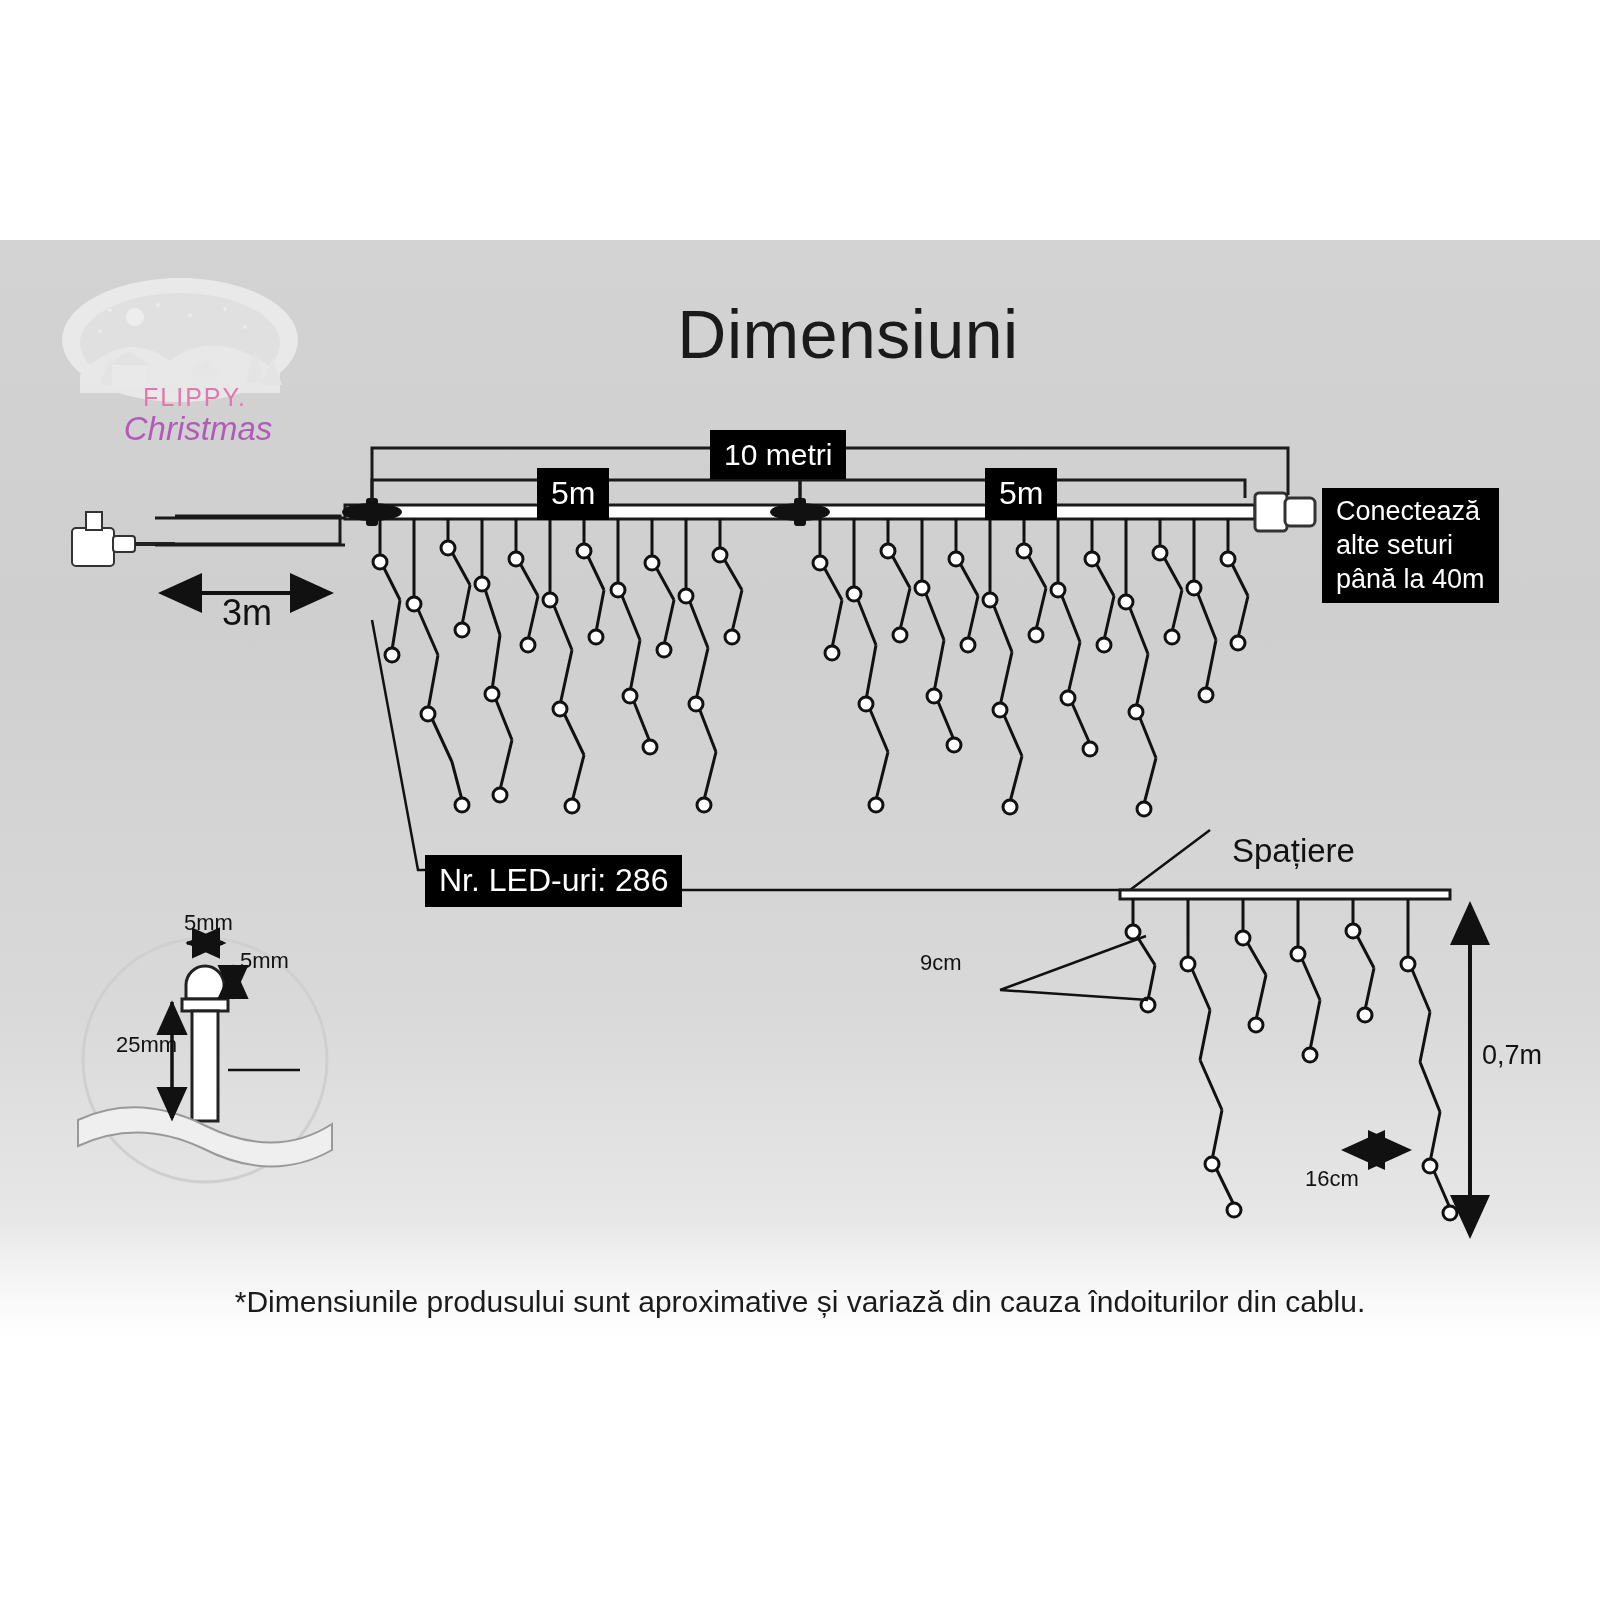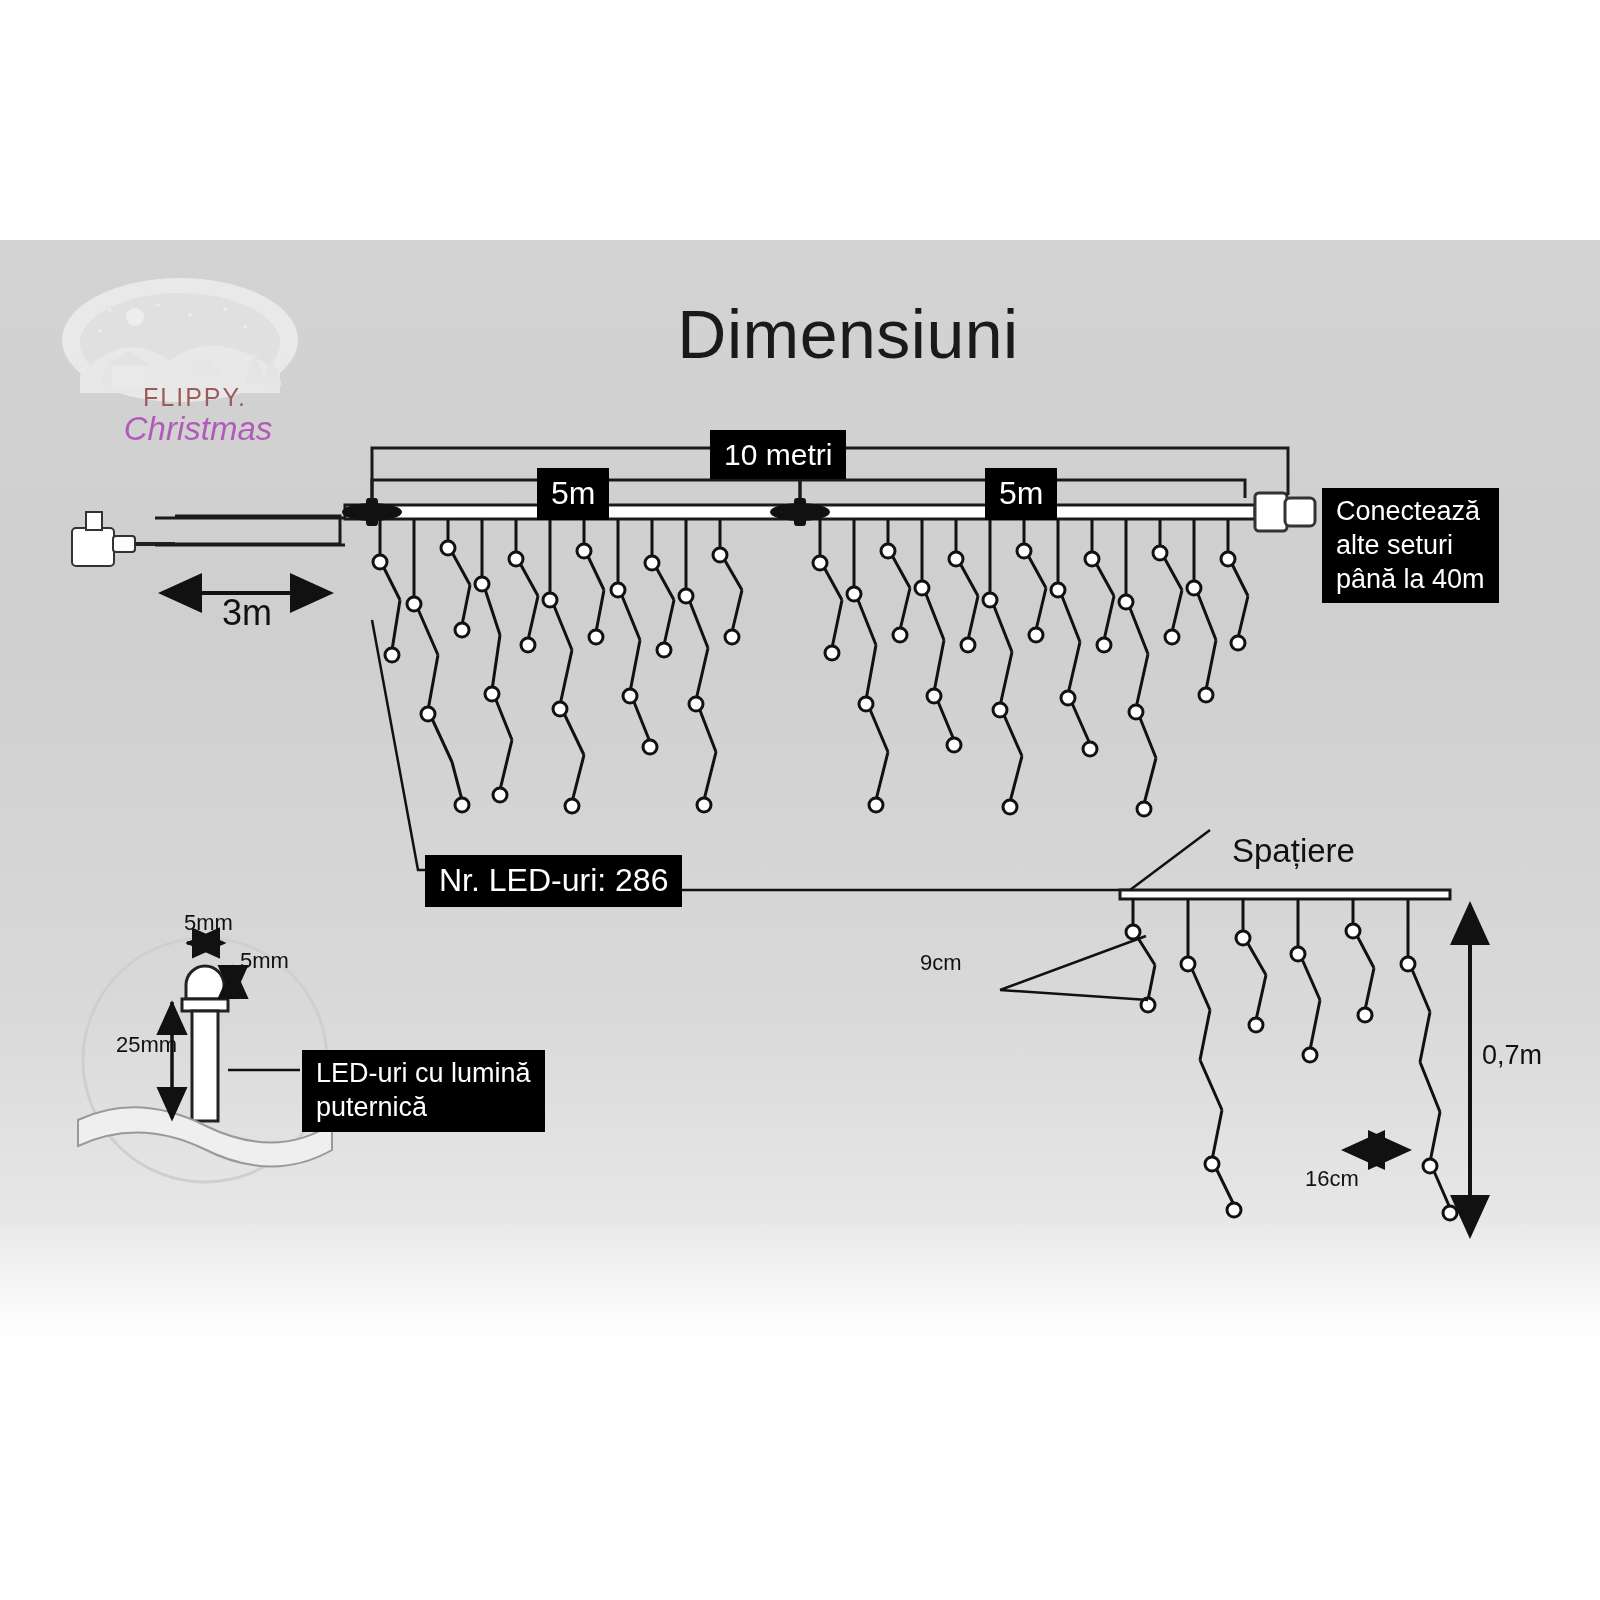--- a/index.html
+++ b/index.html
@@ -48,21 +48,21 @@
     position:absolute;left:0;top:1285px;width:1600px;text-align:center;
     font-size:30px;color:#1b1b1b;
   }
   
   .logo{
     position:absolute;left:40px;top:265px;width:290px;height:215px;
     opacity:.65;
   }
   .logo .lg1{
     position:absolute;left:60px;top:118px;width:190px;text-align:center;
-    font-size:25px;color:#7f1d1d;letter-spacing:2px;
+    font-size:25px;color:#ec4899;letter-spacing:2px;
   }
   .logo .lg2{
     position:absolute;left:43px;top:145px;width:230px;text-align:center;
     font-size:33px;color:#a21caf;font-family:Liberation Sans, sans-serif;font-style:italic;
   }
 </style>
 </head>
 <body>
 
 <div id="stage">
@@ -297,21 +297,20 @@
   <div class="chip" style="left:985px;top:468px;">5m</div>
   <div class="chip multi" style="left:1322px;top:460px;margin-top:28px;">Conectează
 alte seturi
 până la 40m</div>
   <div class="lab head" style="left:222px;top:592px;">3m</div>
   <div class="chip" style="left:425px;top:855px;">Nr. LED-uri: 286</div>
 
   <div class="lab small" style="left:184px;top:910px;">5mm</div>
   <div class="lab small" style="left:240px;top:948px;">5mm</div>
   <div class="lab small" style="left:116px;top:1032px;text-align:center;">25mm</div>
-  <div class="chip multi" style="left:302px;top:1050px;">LED-uri cu lumină
-puternică</div>
 
   <div class="lab headw" style="left:1232px;top:832px;">Spațiere</div>
   <div class="lab small" style="left:920px;top:950px;">9cm</div>
   <div class="lab small" style="left:1305px;top:1166px;">16cm</div>
   <div class="lab" style="left:1482px;top:1040px;">0,7m</div>
 
+  <div class="footnote">*Dimensiunile produsului sunt aproximative și variază din cauza îndoiturilor din cablu.</div>
 </div>
 
 </body></html>

